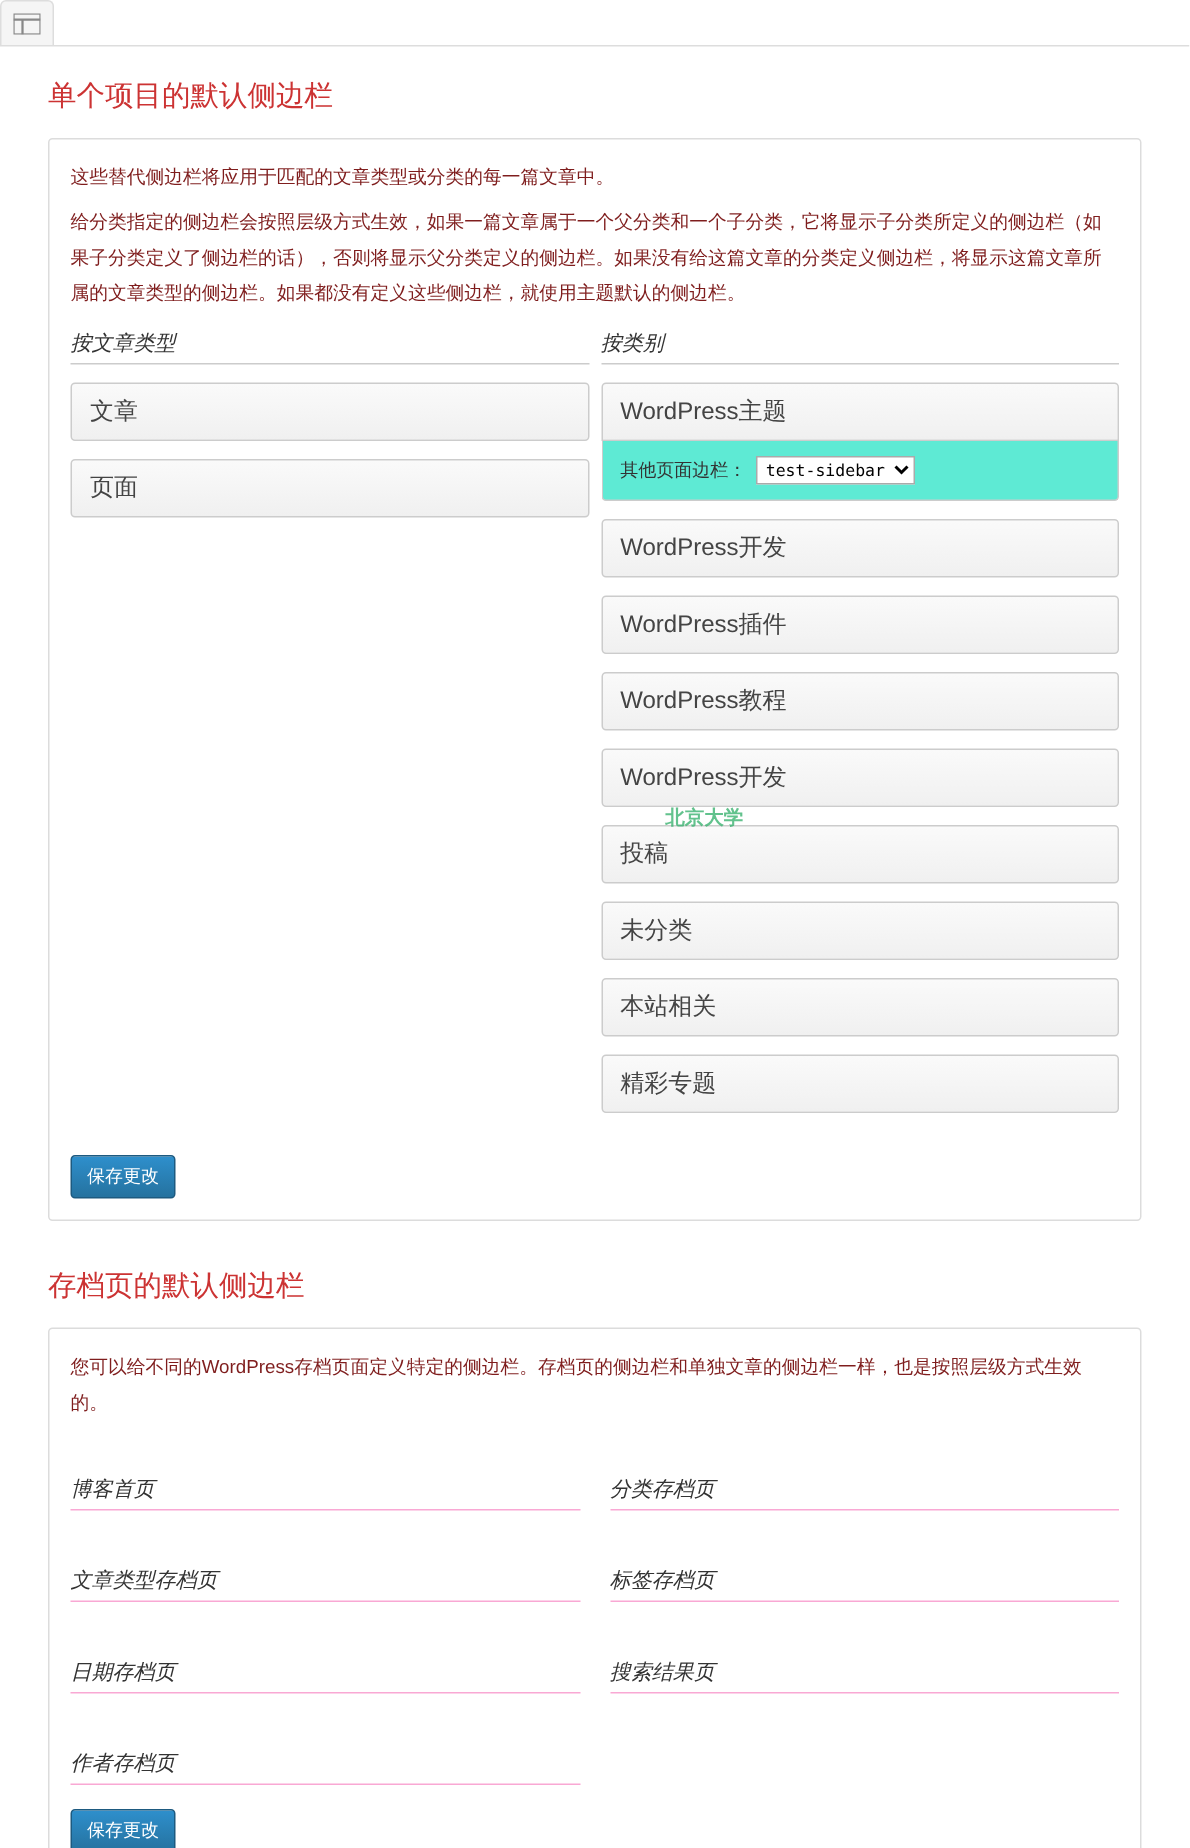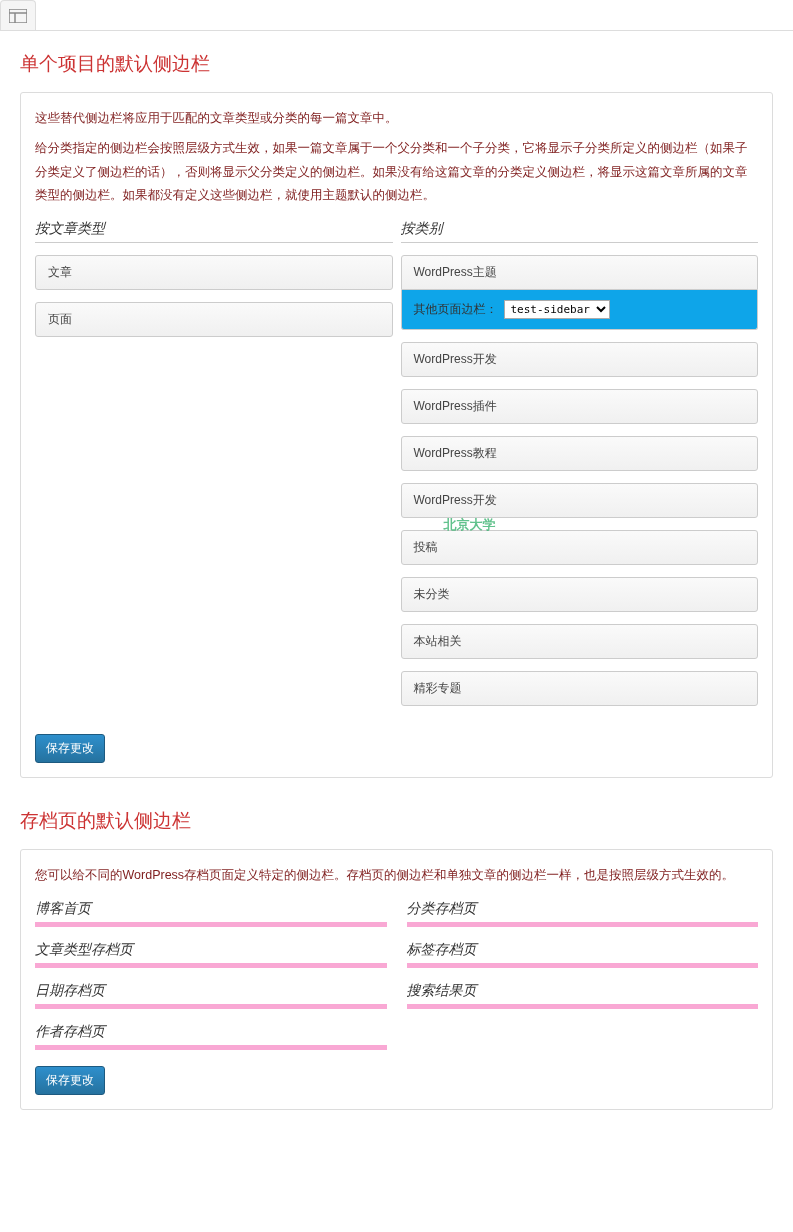--- a/index.html
+++ b/index.html
@@ -4,41 +4,41 @@
   <style>
     * { box-sizing: border-box; margin: 0; padding: 0; }
     body { font-family: "Helvetica Neue", Arial, "PingFang SC", "Microsoft YaHei", sans-serif; font-size: 13px; color: #333; background: #fff; width: 793px; }
     
     .tabs { display: flex; align-items: center; border-bottom: 1px solid #ddd; padding: 0; margin-bottom: 20px; }
     .tab-icon { width: 36px; height: 30px; display: flex; align-items: center; justify-content: center; border: 1px solid #ddd; border-bottom: none; margin-right: 6px; background: #f5f5f5; border-radius: 4px 4px 0 0; }
     .tab-icon svg { width: 18px; height: 14px; }
     .tab { padding: 8px 16px; border: 1px solid transparent; border-bottom: none; color: #999; font-size: 15px; cursor: pointer; border-radius: 4px 4px 0 0; }
     .tab.active { border-color: #ddd; background: #fff; color: #555; margin-bottom: -1px; padding-bottom: 9px; }
     
-    .section { padding: 0 20px; margin-bottom: 30px; }
+    .section { padding: 0 32px; margin-bottom: 30px; }
     .section-title { font-size: 19px; font-weight: normal; color: #cc3333; margin-bottom: 15px; padding-left: 0; }
     .panel { border: 1px solid #dcdcdc; border-radius: 3px; padding: 14px; }
     .panel-desc { font-size: 12.5px; color: #7f1d1d; line-height: 1.9; margin-bottom: 12px; }
     .panel-desc p { margin-bottom: 6px; }
     
     .columns { display: flex; gap: 8px; margin-top: 10px; }
     .col { flex: 1; }
     .col-header { font-style: italic; font-size: 14px; color: #333; border-bottom: 1px solid #ccc; padding-bottom: 4px; margin-bottom: 12px; }
     
-    .item-box { background: linear-gradient(#fafafa, #f0f0f0); border: 1px solid #ccc; border-radius: 3px; padding: 8px 12px; margin-bottom: 12px; font-size: 12px; color: #444; cursor: pointer; }
+    .item-box { background: linear-gradient(#fafafa, #f0f0f0); border: 1px solid #ccc; border-radius: 3px; padding: 8px 12px; margin-bottom: 12px; font-size: 16px; color: #444; cursor: pointer; }
     .item-box.expanded { margin-bottom: 0; border-bottom-left-radius: 0; border-bottom-right-radius: 0; }
-    .item-sub { border: 1px solid #ccc; border-top: none; border-radius: 0 0 3px 3px; padding: 10px 12px; margin-bottom: 12px; font-size: 12px; display: flex; align-items: center; gap: 6px; background: #0ea5e9; }
+    .item-sub { border: 1px solid #ccc; border-top: none; border-radius: 0 0 3px 3px; padding: 10px 12px; margin-bottom: 12px; font-size: 12px; display: flex; align-items: center; gap: 6px; background: #5eead4; }
     .item-sub select { font-family: monospace; font-size: 11px; padding: 1px 2px; border: 1px solid #aaa; background: #fff; }
     
     .watermark { position: absolute; color: #3cb371; font-size: 13px; font-weight: bold; opacity: 0.8; }
     
     .btn-save { display: inline-block; background: linear-gradient(#2e8fcc, #25729f); color: #fff; border: 1px solid #1d5a80; border-radius: 3px; padding: 5px 10px; font-size: 12px; cursor: pointer; margin-top: 16px; }
     
     .archive-grid { display: grid; grid-template-columns: 1fr 1fr; gap: 14px 20px; margin-top: 12px; }
-    .archive-item { font-style: italic; font-size: 14px; border-bottom: 5px solid #f9a8d4; padding-bottom: 4px; }
+    .archive-item { font-style: italic; font-size: 14px; border-bottom: 1px solid #f9a8d4; padding-bottom: 4px; margin-top: 24px; }
   </style>
 </head>
 <body>
 
 <div class="tabs">
   <div class="tab-icon">
     <svg viewBox="0 0 18 14">
         <rect x="0" y="0" width="18" height="14" fill="none" stroke="#888" stroke-width="1.5"></rect>
         <line x1="0" y1="4" x2="18" y2="4" stroke="#888" stroke-width="1.5"></line>
         <line x1="6" y1="4" x2="6" y2="14" stroke="#888" stroke-width="1.5"></line>

